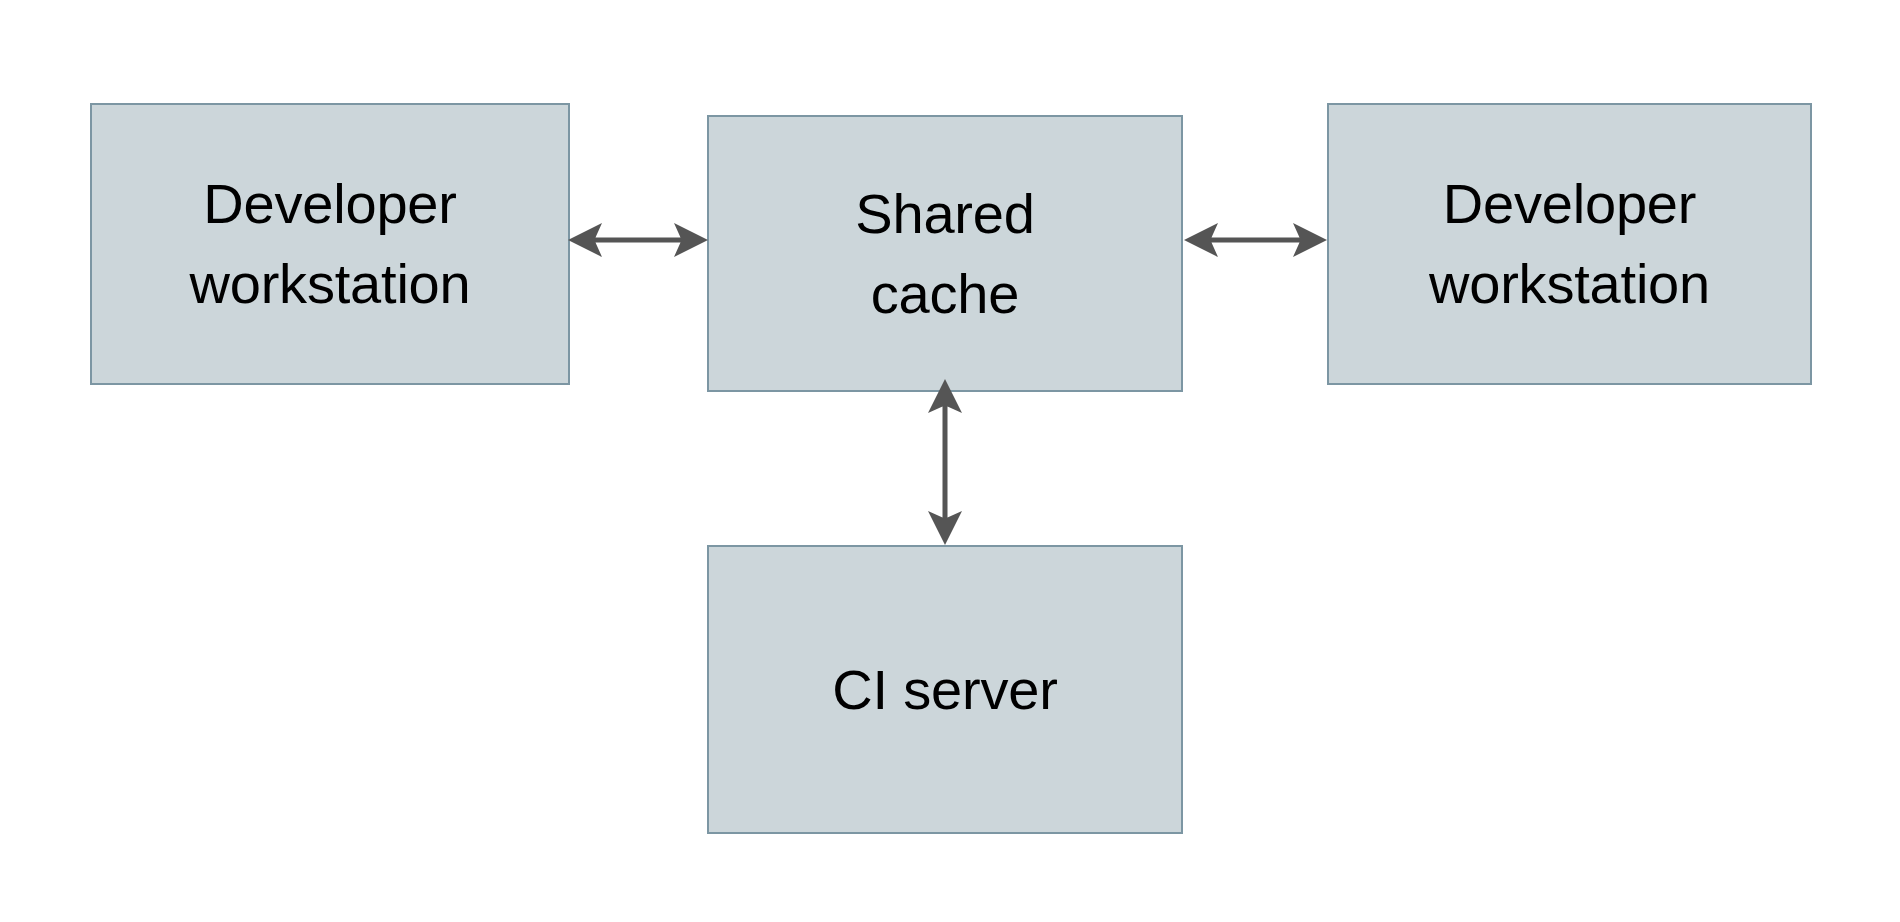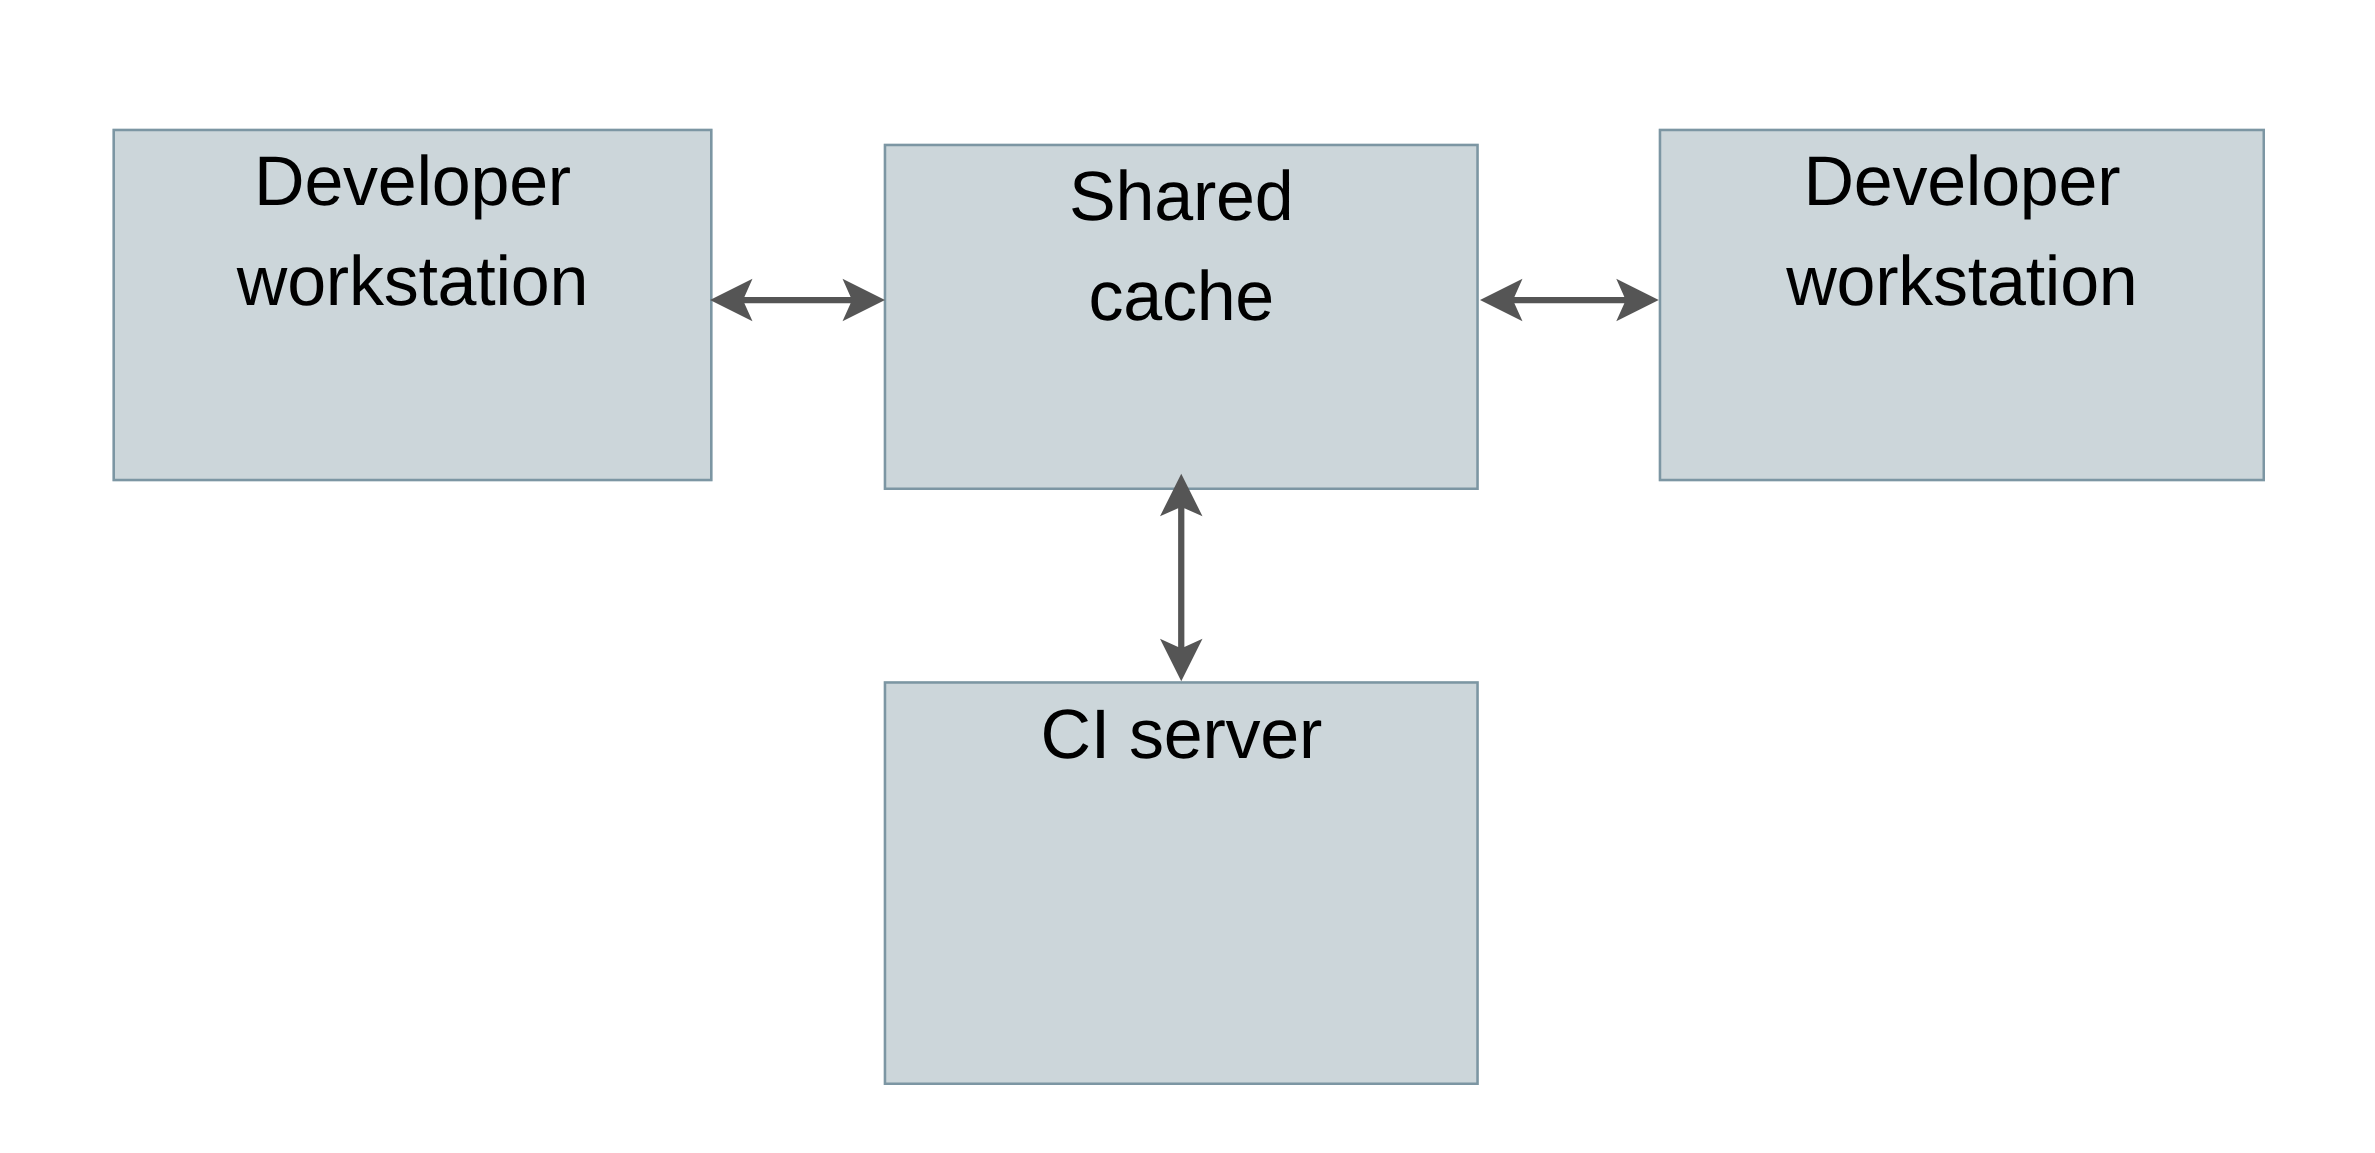--- a/index.html
+++ b/index.html
@@ -16,20 +16,21 @@
     height: 922px;
     background: #ffffff;
     overflow: hidden;
   }
   .node {
     position: absolute;
     box-sizing: border-box;
     background: #ccd6da;
     border: 2px solid #7c96a3;
     display: flex;
+    align-items: center;
     justify-content: center;
     text-align: center;
     color: #000000;
     font-family: "Liberation Sans", sans-serif;
     font-weight: 400;
     font-size: 56px;
     line-height: 1.42;
     letter-spacing: -0.2px;
     white-space: pre-line;
   }
@@ -49,21 +50,21 @@
   #node-dev-right {
     left: 1327px;
     top: 103px;
     width: 485px;
     height: 282px;
   }
   #node-ci-server {
     left: 707px;
     top: 545px;
     width: 476px;
-    height: 323px;
+    height: 289px;
   }
   .connector {
     position: absolute;
     overflow: visible;
   }
   #edge-left {
     left: 566px;
     top: 214px;
     width: 144px;
     height: 52px;

